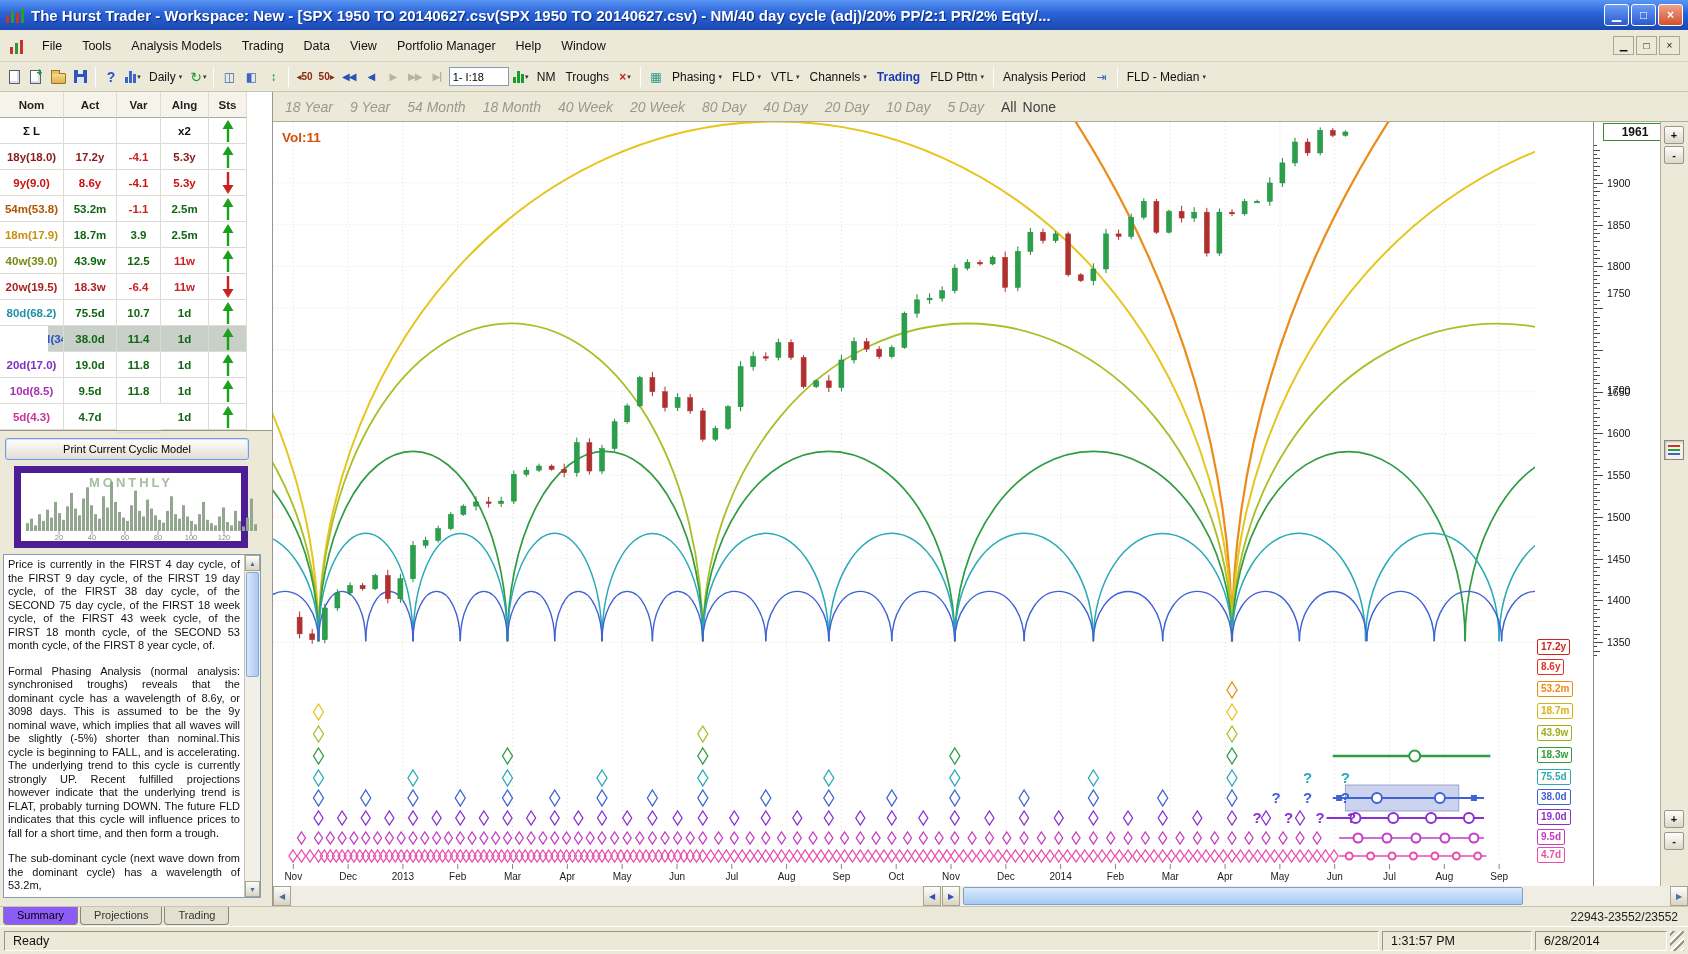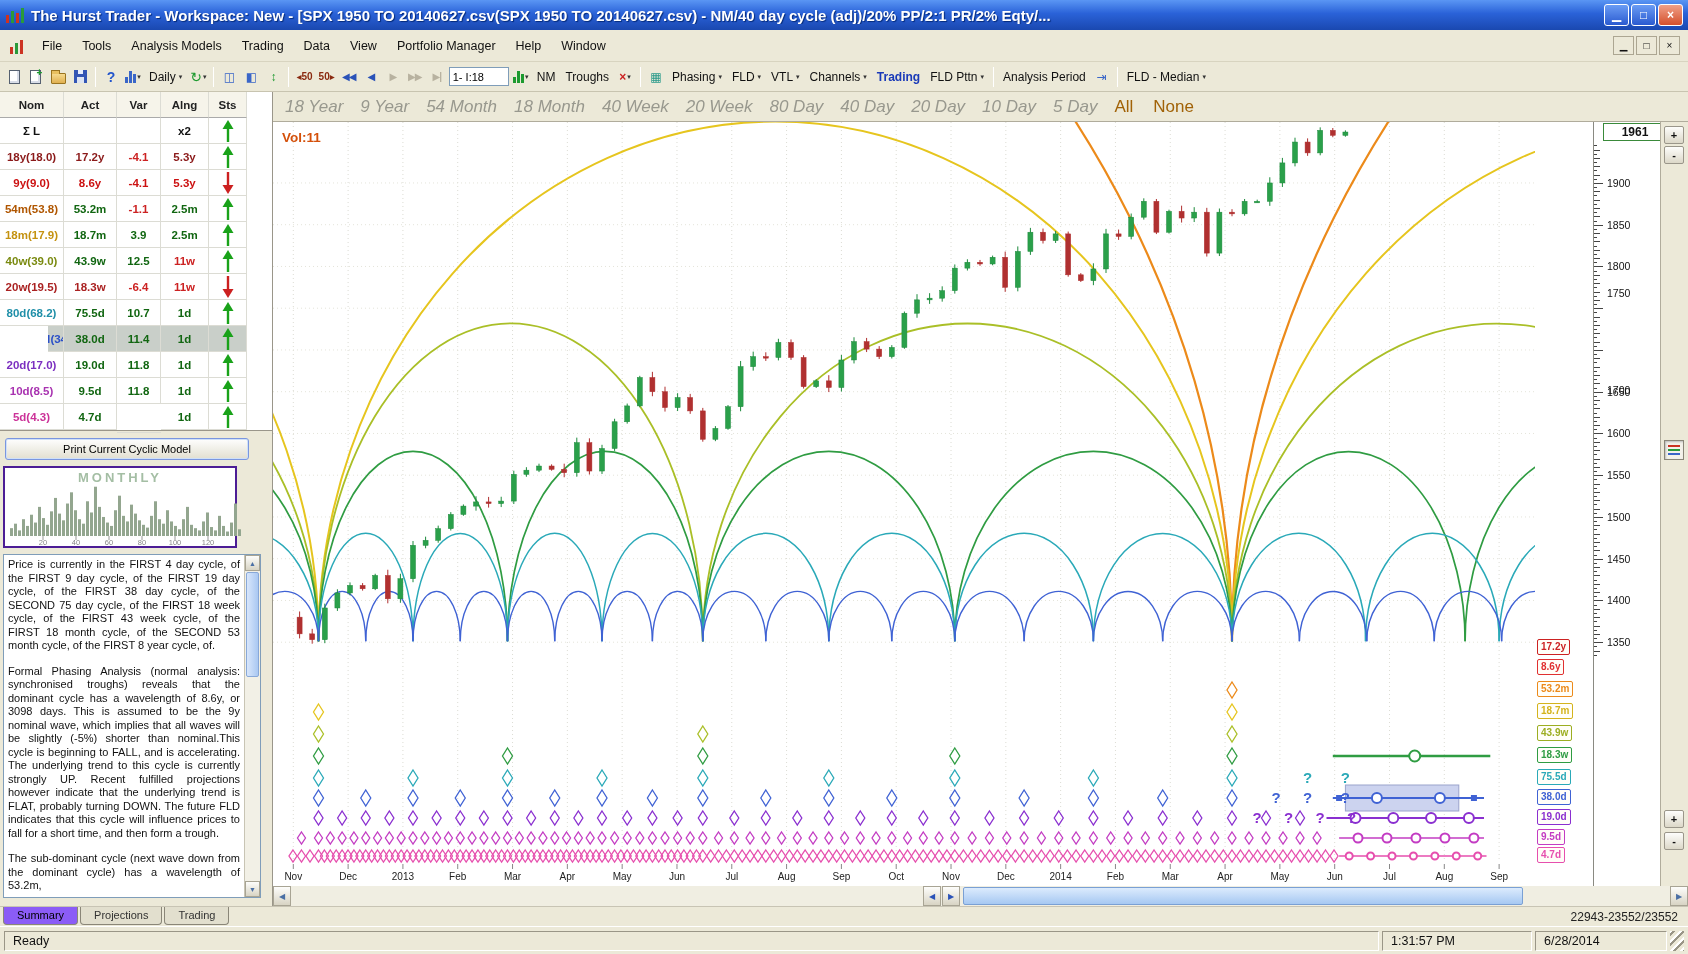--- a/index.html
+++ b/index.html
@@ -66,43 +66,43 @@
 .cycle-table{position:absolute;top:0;left:0;width:272px;background:#fff;display:grid;
   grid-template-columns:64px 53px 44px 48px 38px;grid-auto-rows:26px;
   font-size:11.5px;font-weight:bold;border-bottom:1px solid #9a968a}
 .ct-cell{border-right:1px solid #dcdcd4;border-bottom:1px solid #dcdcd4;display:flex;
   align-items:center;justify-content:center;white-space:nowrap;overflow:hidden}
 .ct-head{background:#f6f4ea;color:#222;border-bottom:1px solid #aaa}
 .ct-sel{background:#c9cfc9}
 .print-btn{position:absolute;top:346px;left:5px;width:244px;height:22px;font-size:11px;
   font-family:"Liberation Sans",sans-serif;background:linear-gradient(#fefefe,#e2dfd0);
   border:1px solid #7a96df;border-radius:3px;box-shadow:inset 0 0 0 1px #cfe0f8}
-.histogram{position:absolute;top:374px;left:3px;width:234px;height:82px;background:#fff;
-  border:2px solid #4c1d95}
+.histogram{position:absolute;top:374px;left:14px;width:234px;height:82px;background:#fff;
+  border:7px solid #4c1d95}
 .hist-title{position:absolute;top:2px;left:0;right:0;text-align:center;color:#a4bea4;
   font-weight:bold;font-size:13px;letter-spacing:3px}
 #hist-svg{position:absolute;bottom:0;left:0}
 .analysis{position:absolute;top:462px;left:3px;width:258px;height:344px;background:#fff;
   border:1px solid #7f9db9}
 .analysis-text{position:absolute;top:0;left:0;right:16px;bottom:0;overflow:hidden;
   padding:3px 4px;font-size:11px;line-height:13.5px;text-align:justify}
 .analysis-text p{margin-bottom:12px}
 .vsb{position:absolute;right:0;top:0;bottom:0;width:16px;background:#f2f0e6;border-left:1px solid #c8c4b4}
 .vsb .sb-a{position:absolute;left:0;right:0;height:16px;background:linear-gradient(#fdfdfb,#d8d4c4);
   border:1px solid #a8a494;font-size:7px;color:#4a6fa5;display:flex;align-items:center;justify-content:center}
 .vsb .up{top:0}.vsb .dn{bottom:0}
 .vsb .vthumb{position:absolute;top:17px;left:1px;right:1px;height:105px;
   background:linear-gradient(90deg,#d8e6fb,#aac8f2);border:1px solid #88a8d8;border-radius:2px}
 
 
 .chart-panel{position:absolute;top:92px;left:273px;width:1415px;height:814px;background:#fff}
 .cycle-header{position:absolute;top:0;left:0;right:0;height:30px;background:#ece9d8;
   border-bottom:1px solid #b0ac9c;display:flex;align-items:center;padding-left:12px}
-.period-item{font-style:italic;color:#98988e;font-size:17px;margin-right:17px}
-.period-item.on{font-style:normal;color:#a16207;margin-right:20px}
+.period-item{font-style:italic;color:#98988e;font-size:14px;margin-right:17px}
+.period-item.on{font-style:normal;color:#404040;margin-right:6px}
 .chart-body{position:absolute;top:30px;left:0;width:1415px;height:764px;background:#fff}
 #chart-svg{position:absolute;top:0;left:0}
 .vol-label{position:absolute;top:8px;left:9px;color:#d4500a;font-weight:bold;font-size:13.5px}
 .side-labels{position:absolute;top:0;left:1262px;width:58px;height:764px}
 .side-label{position:absolute;left:2px;height:16px;line-height:14px;font-size:10px;font-weight:bold;
   background:#fffef8;border:1px solid;border-radius:2px;padding:0 3px;white-space:nowrap}
 .price-axis{position:absolute;top:0;left:1320px;width:67px;height:764px;background:#fff;
   border-left:1px solid #8a8a82}
 .pa-tick{position:absolute;left:0;height:1px;background:#444}
 .pa-label{position:absolute;left:13px;font-size:10.5px;color:#111}

